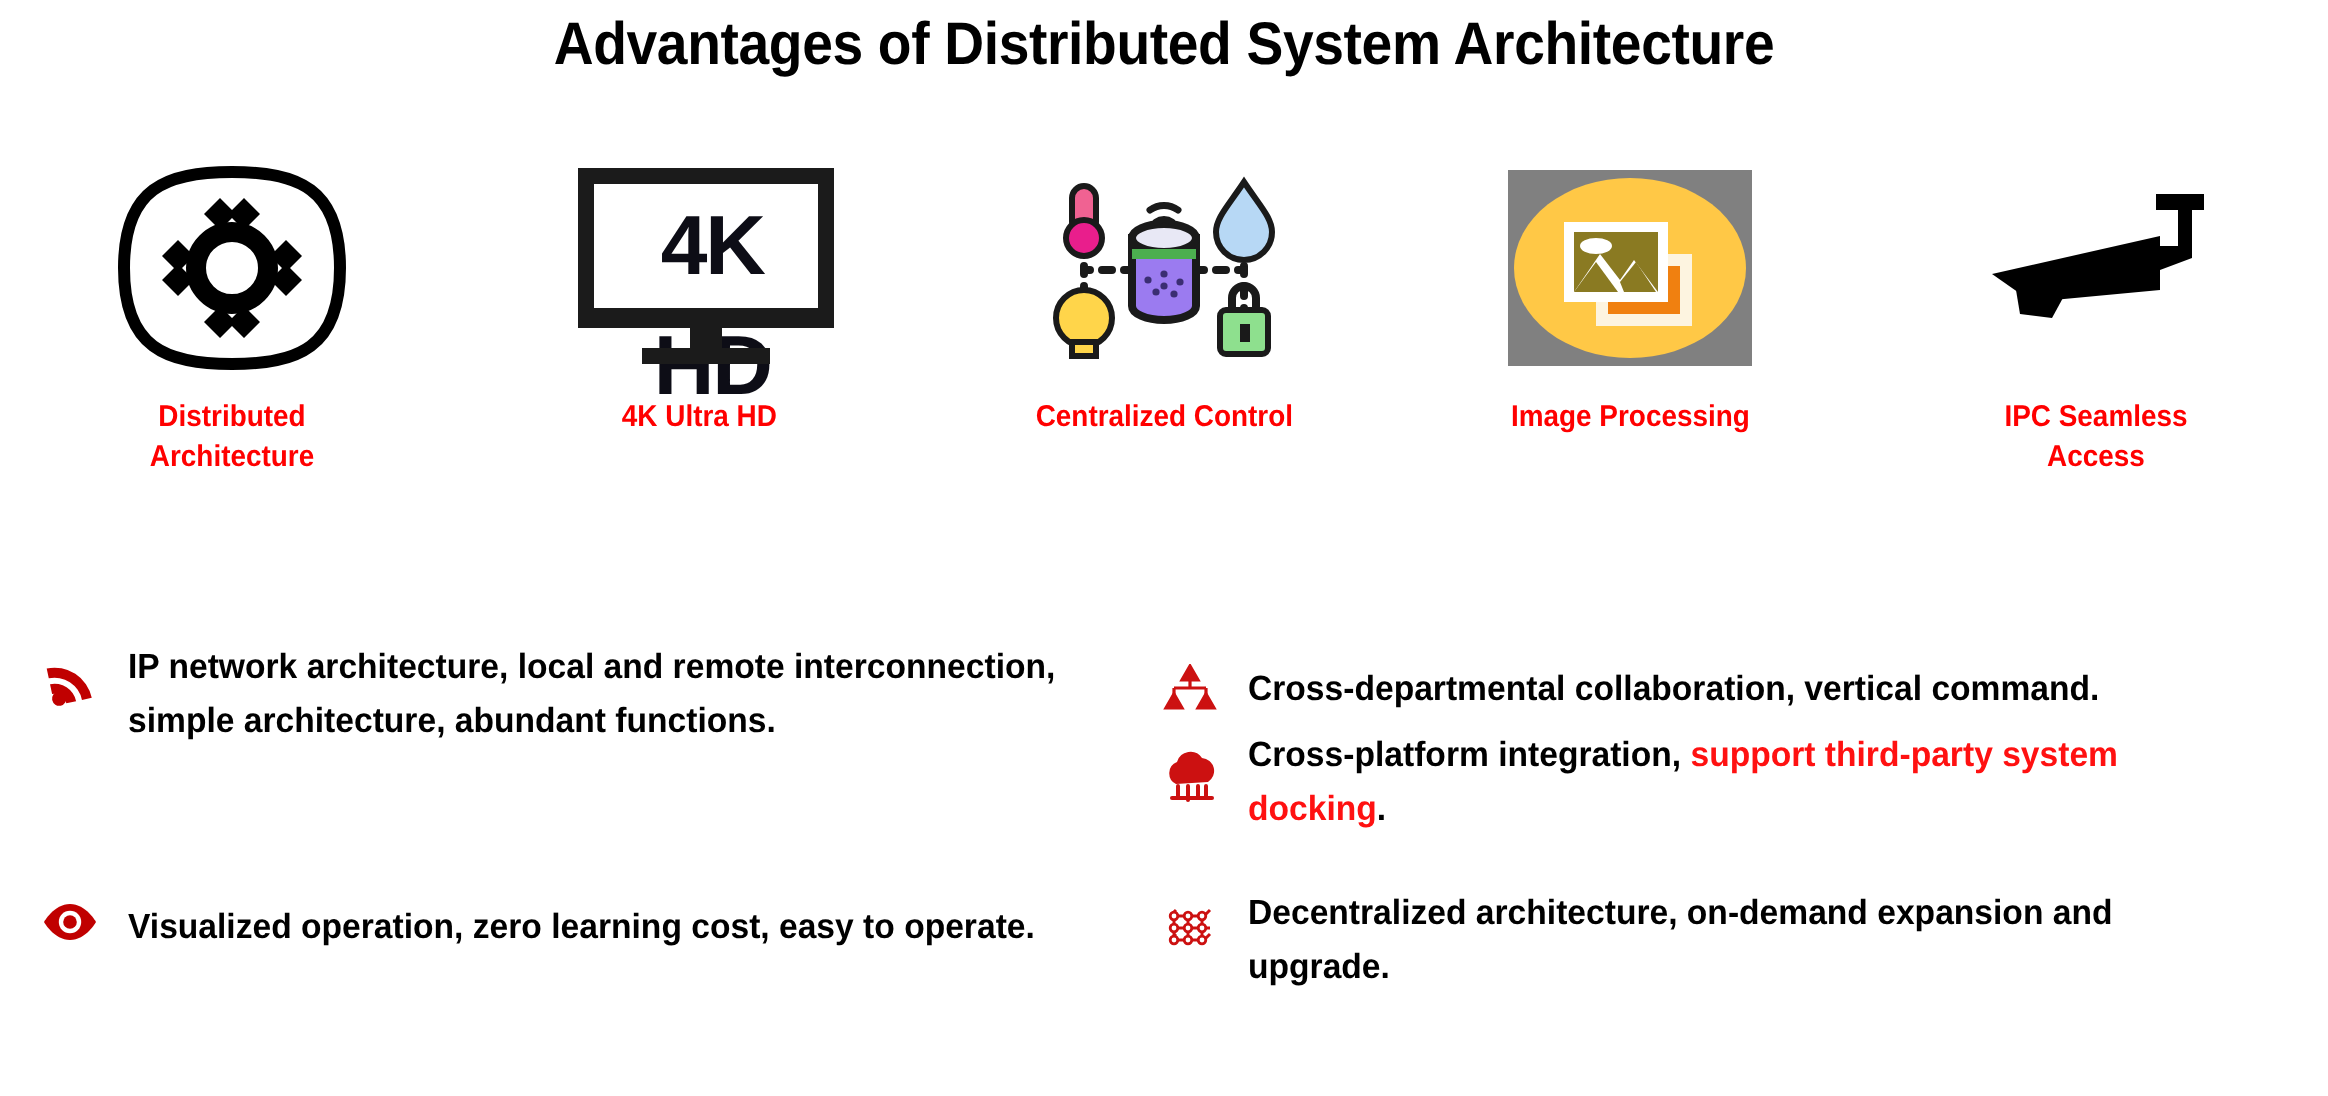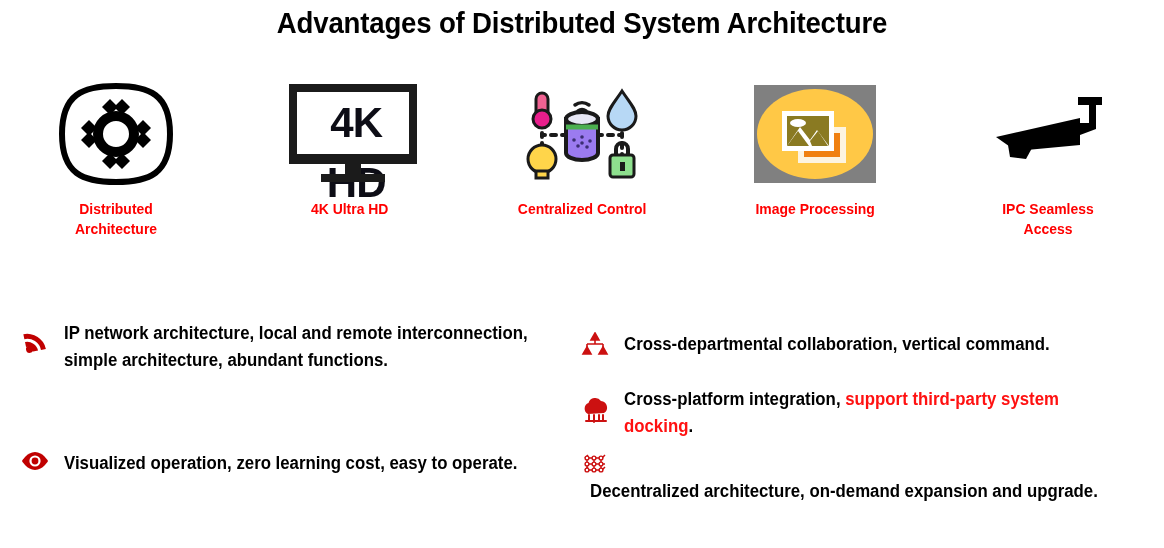--- a/index.html
+++ b/index.html
@@ -97,22 +97,22 @@
     color: #000000;
     transform: scaleX(0.96);
     transform-origin: left center;
   }
   .hl { color: #ff1111; }
 
   
   #bl-1 { top: 10px;  }
   #bl-2 { top: 140px; }
   #br-1 { top: 21px;   }
-  #br-2 { top: 76px;  }
-  #br-3 { top: 133px; flex-direction: column; }
+  #br-2 { top: 54px;  }
+  #br-3 { top: 133px; }
   #bl-1 .bullet-icon { margin-top: 8px; }
   #bl-2 .bullet-icon { margin-top: 1px; }
   #br-1 .bullet-icon { margin-top: 1px; }
   #br-2 .bullet-icon { margin-top: 10px; }
   #br-3 .bullet-icon { margin-top: 9px; }
 </style>
 </head>
 <body>
 
 <div id="title">Advantages of Distributed System Architecture</div>

